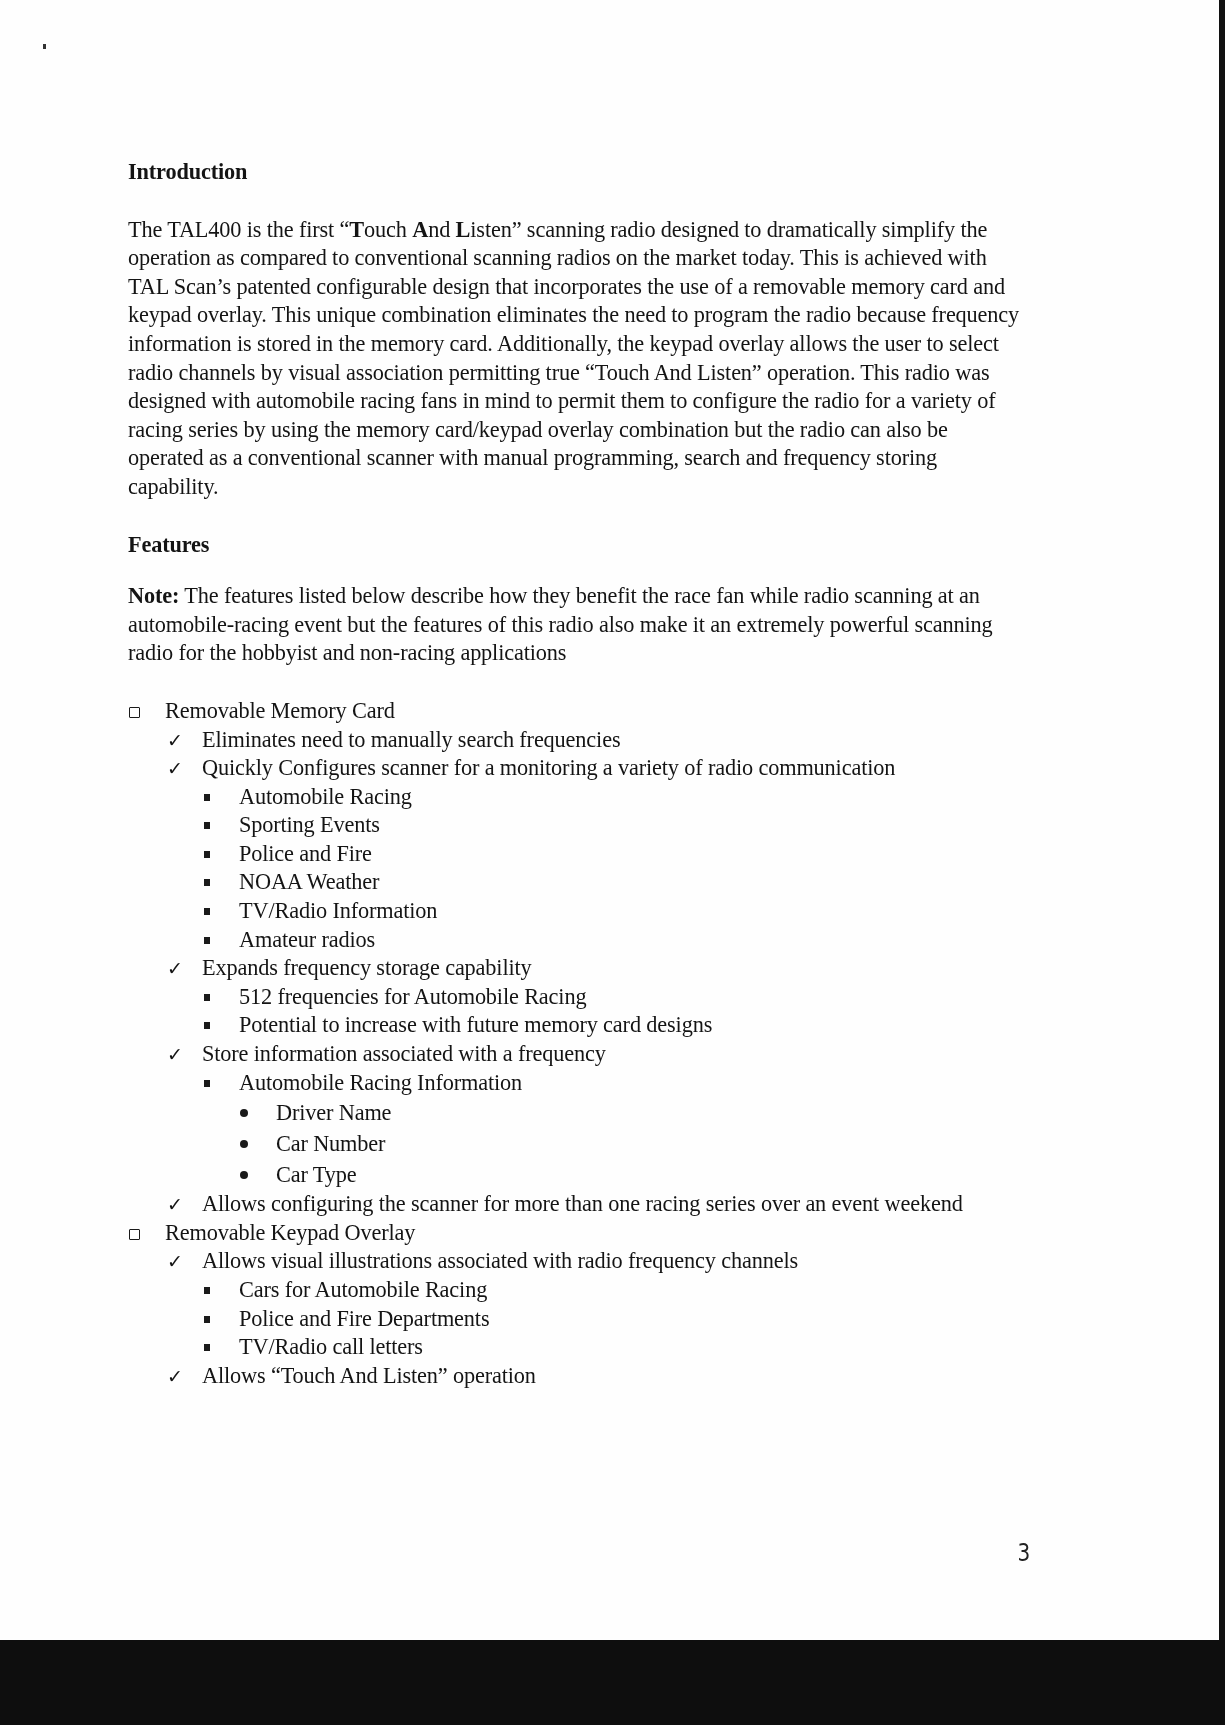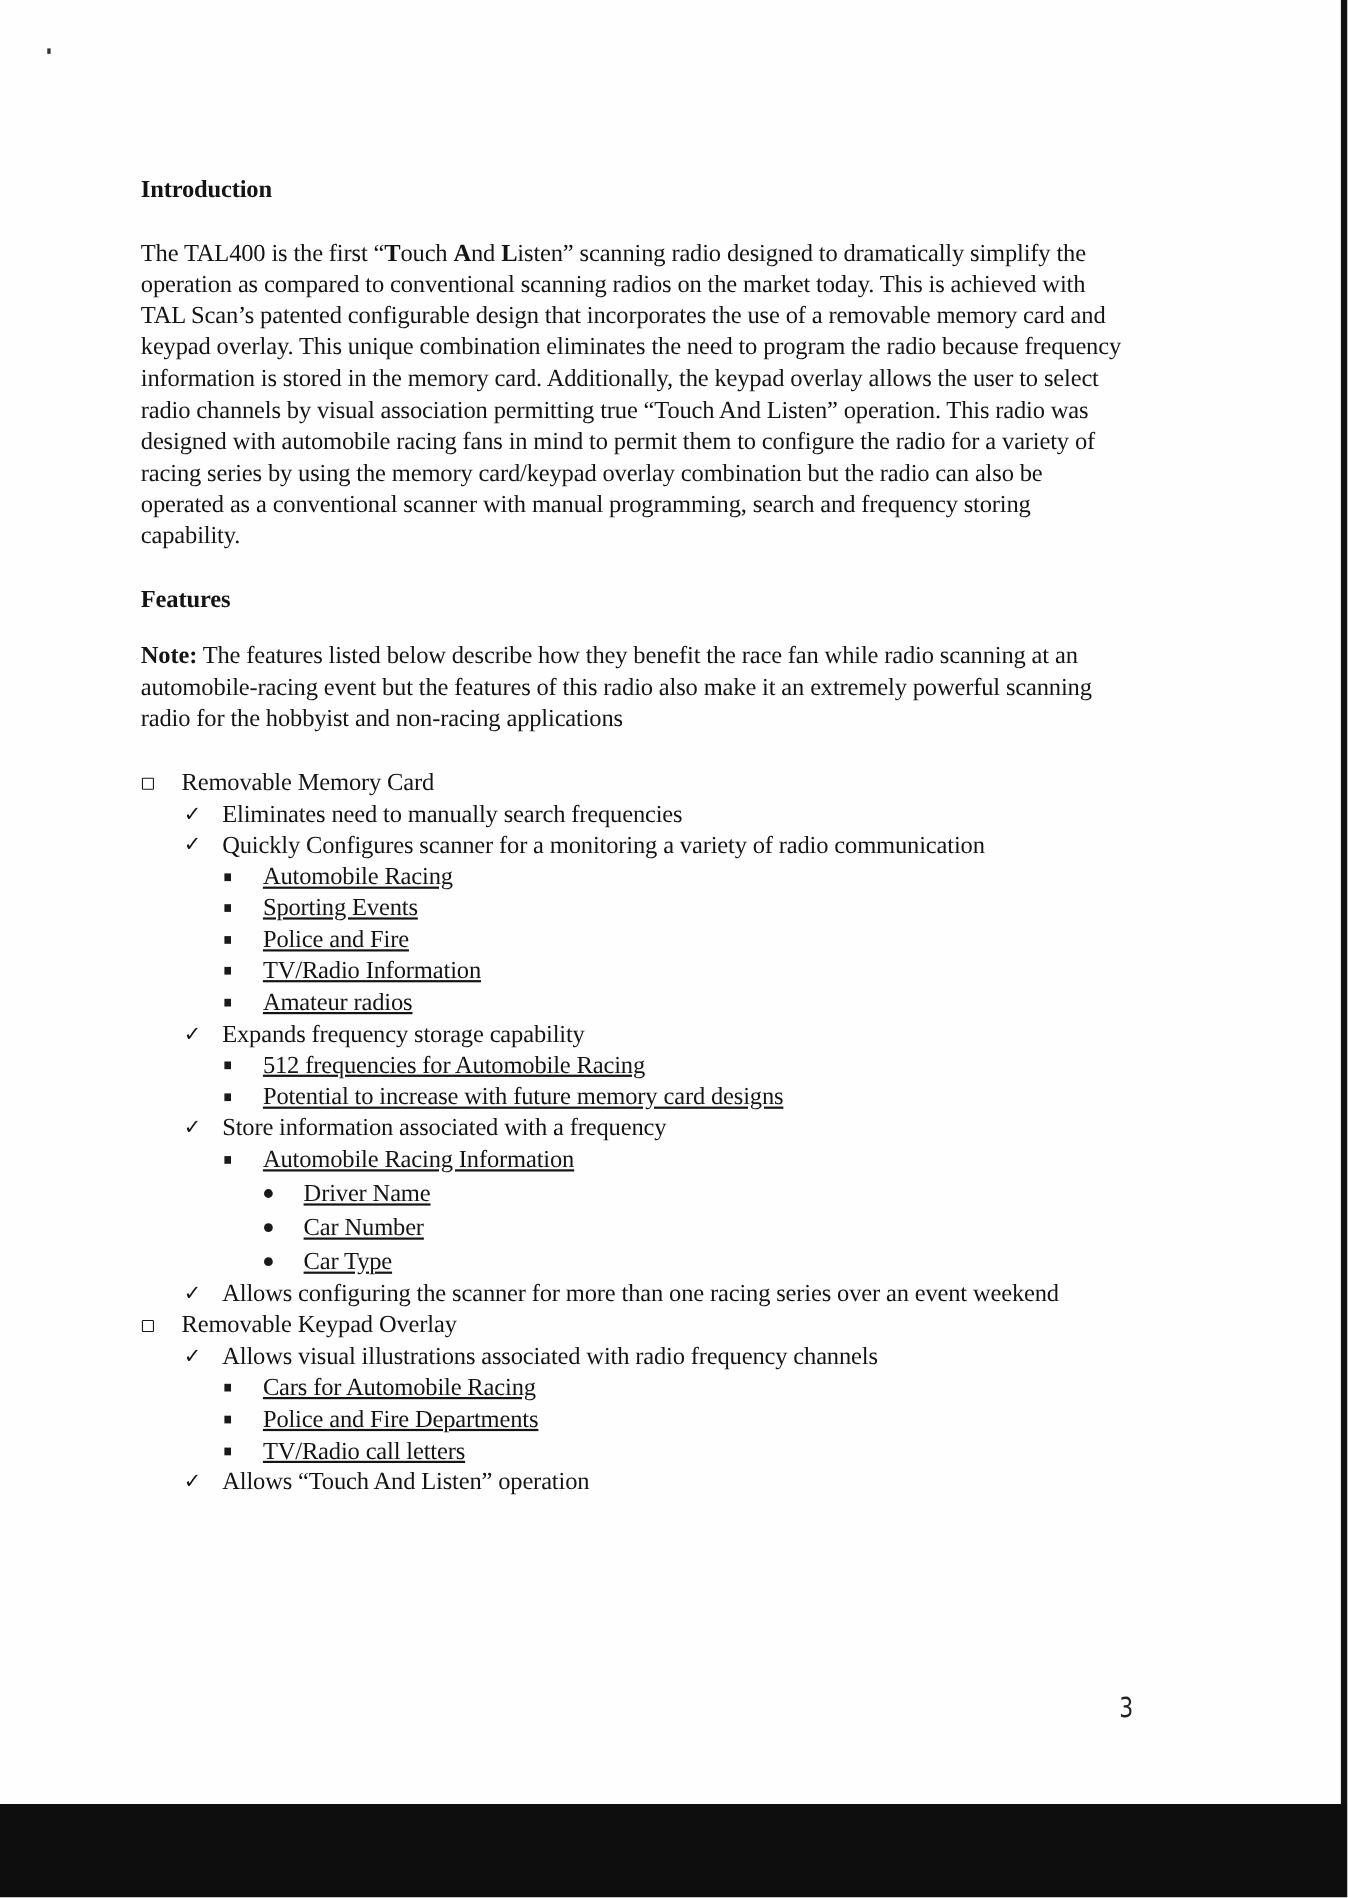--- a/index.html
+++ b/index.html
@@ -57,21 +57,21 @@
     .intro-heading { margin-bottom: 29px; }
     .intro-para { margin-bottom: 29px; }
     .features-heading { margin-bottom: 23px; }
     .note-para { margin-bottom: 29px; }
     .b { font-weight: bold; }
 
     ul { list-style: none; margin: 0; padding: 0; }
     li { position: relative; }
     .l1 > li { padding-left: 37px; }
     .l2 > li { padding-left: 37px; }
-    .l3 > li { padding-left: 37px; text-decoration: underline; }
+    .l3 > li { padding-left: 37px; }
     .l4 > li { padding-left: 37px; line-height: 31px; }
 
     .mark {
       position: absolute;
       left: 0;
       top: 0;
       display: inline-block;
     }
     .box-mark {
       left: 1px; top: 10px;
@@ -135,20 +135,21 @@
             <span class="mark check-mark">✓</span>
             <span>Eliminates need to manually search frequencies</span>
           </li>
           <li>
             <span class="mark check-mark">✓</span>
             <span>Quickly Configures scanner for a monitoring a variety of radio communication</span>
             <ul class="l3">
               <li><span class="mark square-mark"></span><span>Automobile Racing</span></li>
               <li><span class="mark square-mark"></span><span>Sporting Events</span></li>
               <li><span class="mark square-mark"></span><span>Police and Fire</span></li>
+              <li><span class="mark square-mark"></span><span>NOAA Weather</span></li>
               <li><span class="mark square-mark"></span><span>TV/Radio Information</span></li>
               <li><span class="mark square-mark"></span><span>Amateur radios</span></li>
             </ul>
           </li>
           <li>
             <span class="mark check-mark">✓</span>
             <span>Expands frequency storage capability</span>
             <ul class="l3">
               <li><span class="mark square-mark"></span><span>512 frequencies for Automobile Racing</span></li>
               <li><span class="mark square-mark"></span><span>Potential to increase with future memory card designs</span></li>

